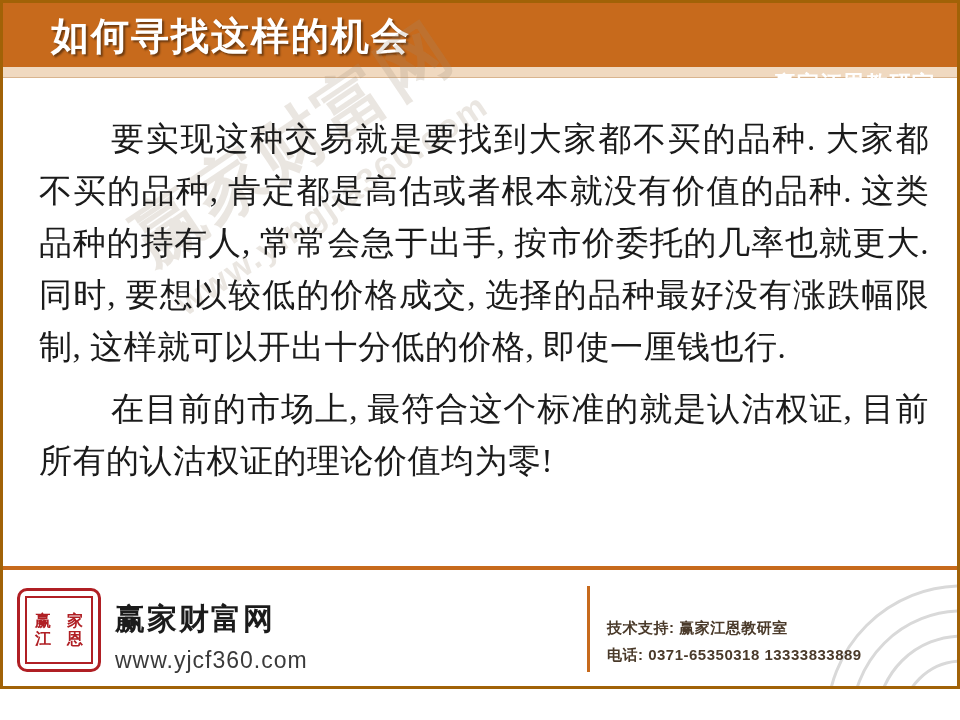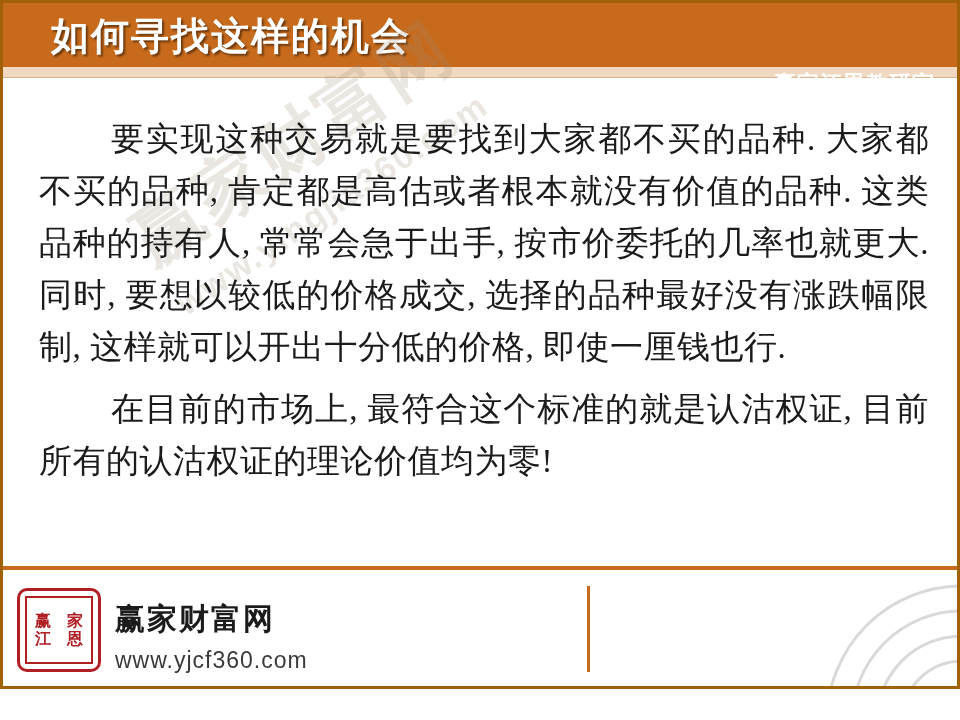--- a/index.html
+++ b/index.html
@@ -246,16 +246,18 @@
         <span>恩</span>
       </div>
     </div>
 
     <div class="footer-brand">赢家财富网</div>
     <div class="footer-url">www.yjcf360.com</div>
 
     <div class="footer-divider"></div>
 
     <div class="footer-contact">
+      <div>技术支持: 赢家江恩教研室</div>
+      <div>电话: 0371-65350318  13333833889</div>
     </div>
 
   </div>
 </div>
 
 </body></html>

